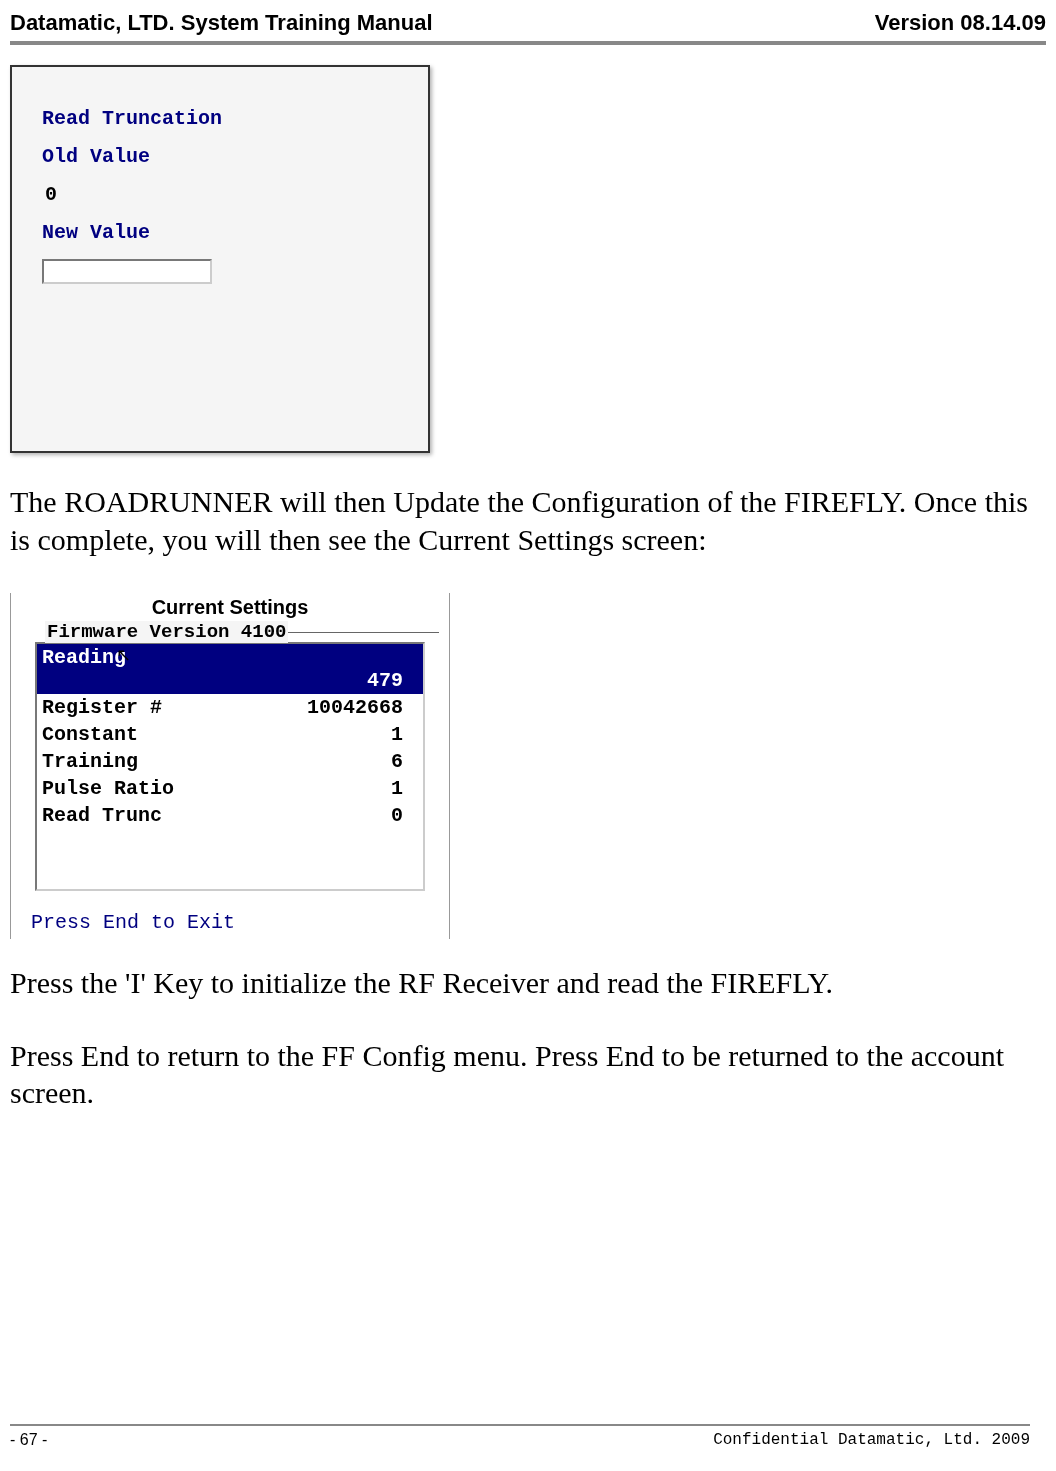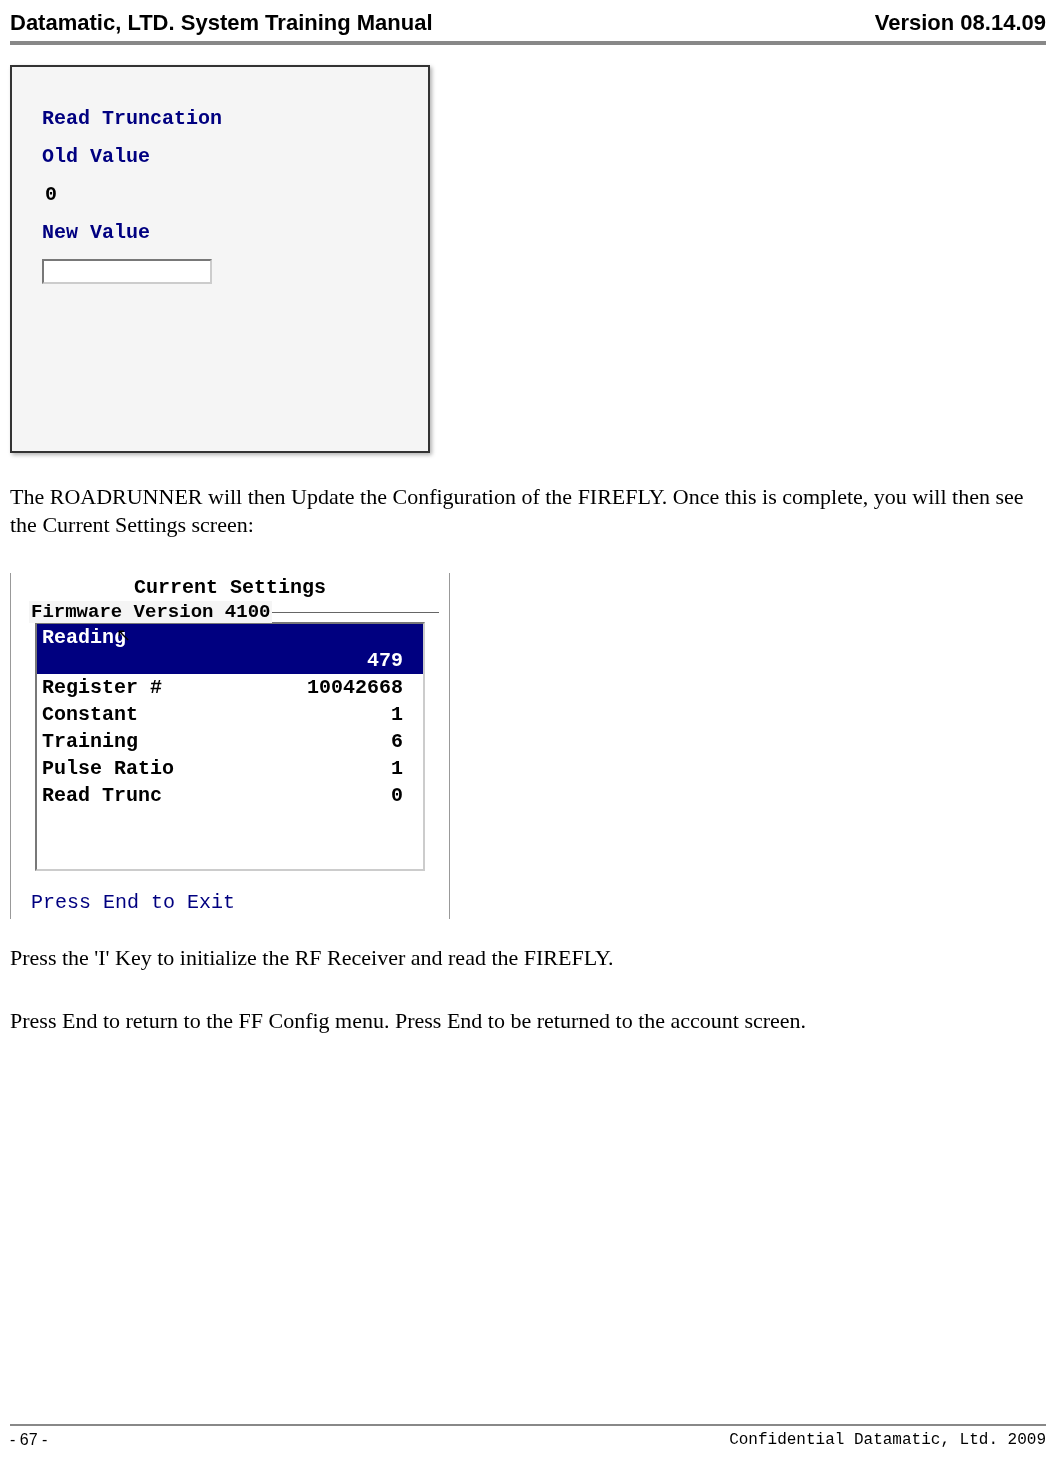--- a/index.html
+++ b/index.html
@@ -56,50 +56,50 @@
     }
     .input-field {
       width: 170px;
       height: 25px;
       border: 2px inset #ccc;
       background: white;
       margin-top: 5px;
     }
     .body-text {
       font-family: "Times New Roman", Times, serif;
-      font-size: 22px;
+      font-size: 30px;
       line-height: 1.25;
       margin-bottom: 35px;
     }
     .dialog-box-2 {
       width: 440px;
       border-left: 1px solid #999;
       border-right: 1px solid #999;
       margin-bottom: 25px;
       padding: 0;
     }
     .settings-header {
-      font-family: Liberation Mono, monospace;
+      font-family: Liberation Sans, sans-serif;
       font-weight: bold;
       font-size: 20px;
       text-align: center;
       padding: 3px 0;
       position: relative;
     }
     .fieldset-line {
       position: relative;
       height: 20px;
       display: flex;
       align-items: center;
     }
     .fw-label {
       background: #f5f5f5;
       padding: 0 2px;
       z-index: 2;
-      margin-left: 8px;
+      margin-left: 24px;
     }
     .fw-line-hr {
       flex: 1;
       height: 1px;
       background: #666;
     }
     .settings-body {
       border: 2px inset #ccc;
       background: white;
       margin: 0 14px 0 14px;
@@ -131,21 +131,21 @@
       font-family: "Courier New", monospace;
       font-weight: normal;
       color: #000080;
       font-size: 20px;
       padding: 15px 12px 5px 20px;
     }
     .footer {
       position: absolute;
       bottom: 12px;
       left: 0;
-      right: 0;
+      right: 16px;
       padding: 10px 10px;
     }
     .footer-divider {
       height: 2px;
       background: #888;
       margin-bottom: 5px;
     }
     .footer-row {
       display: flex;
       justify-content: space-between;

